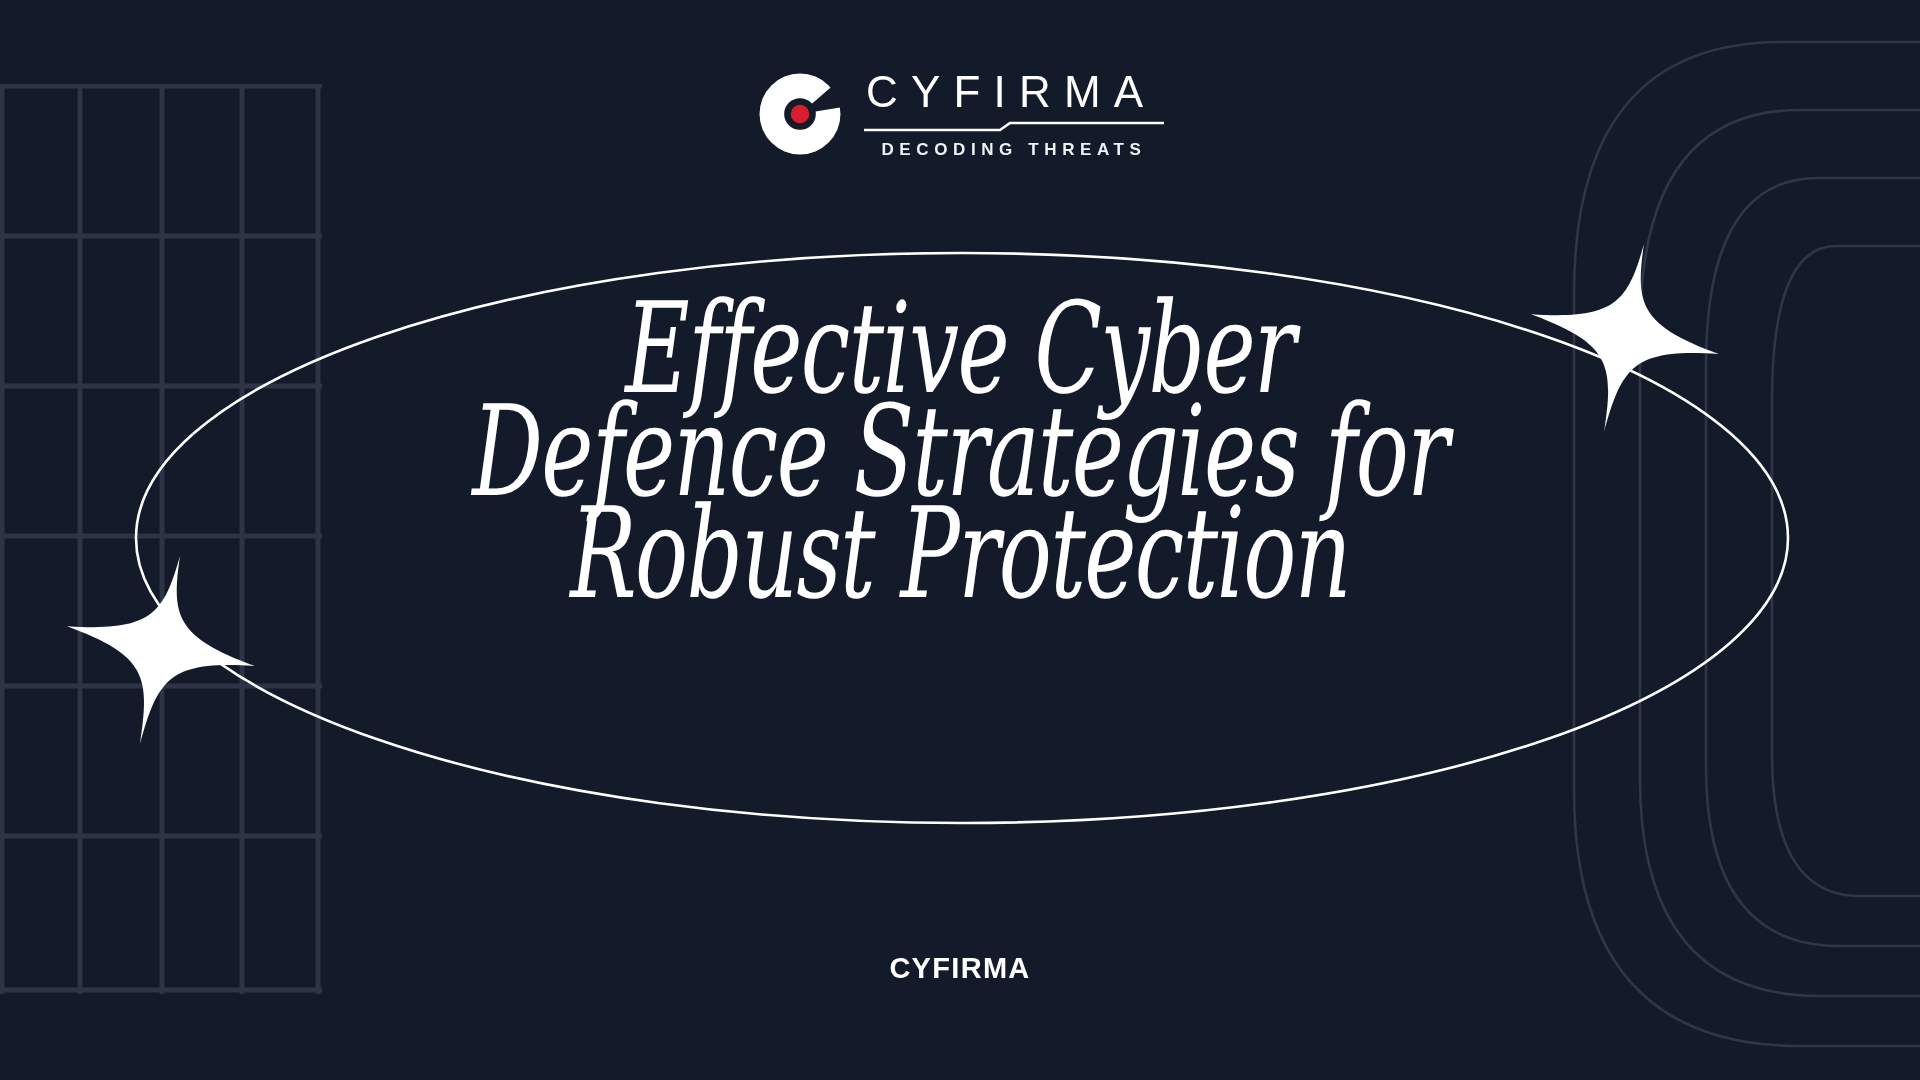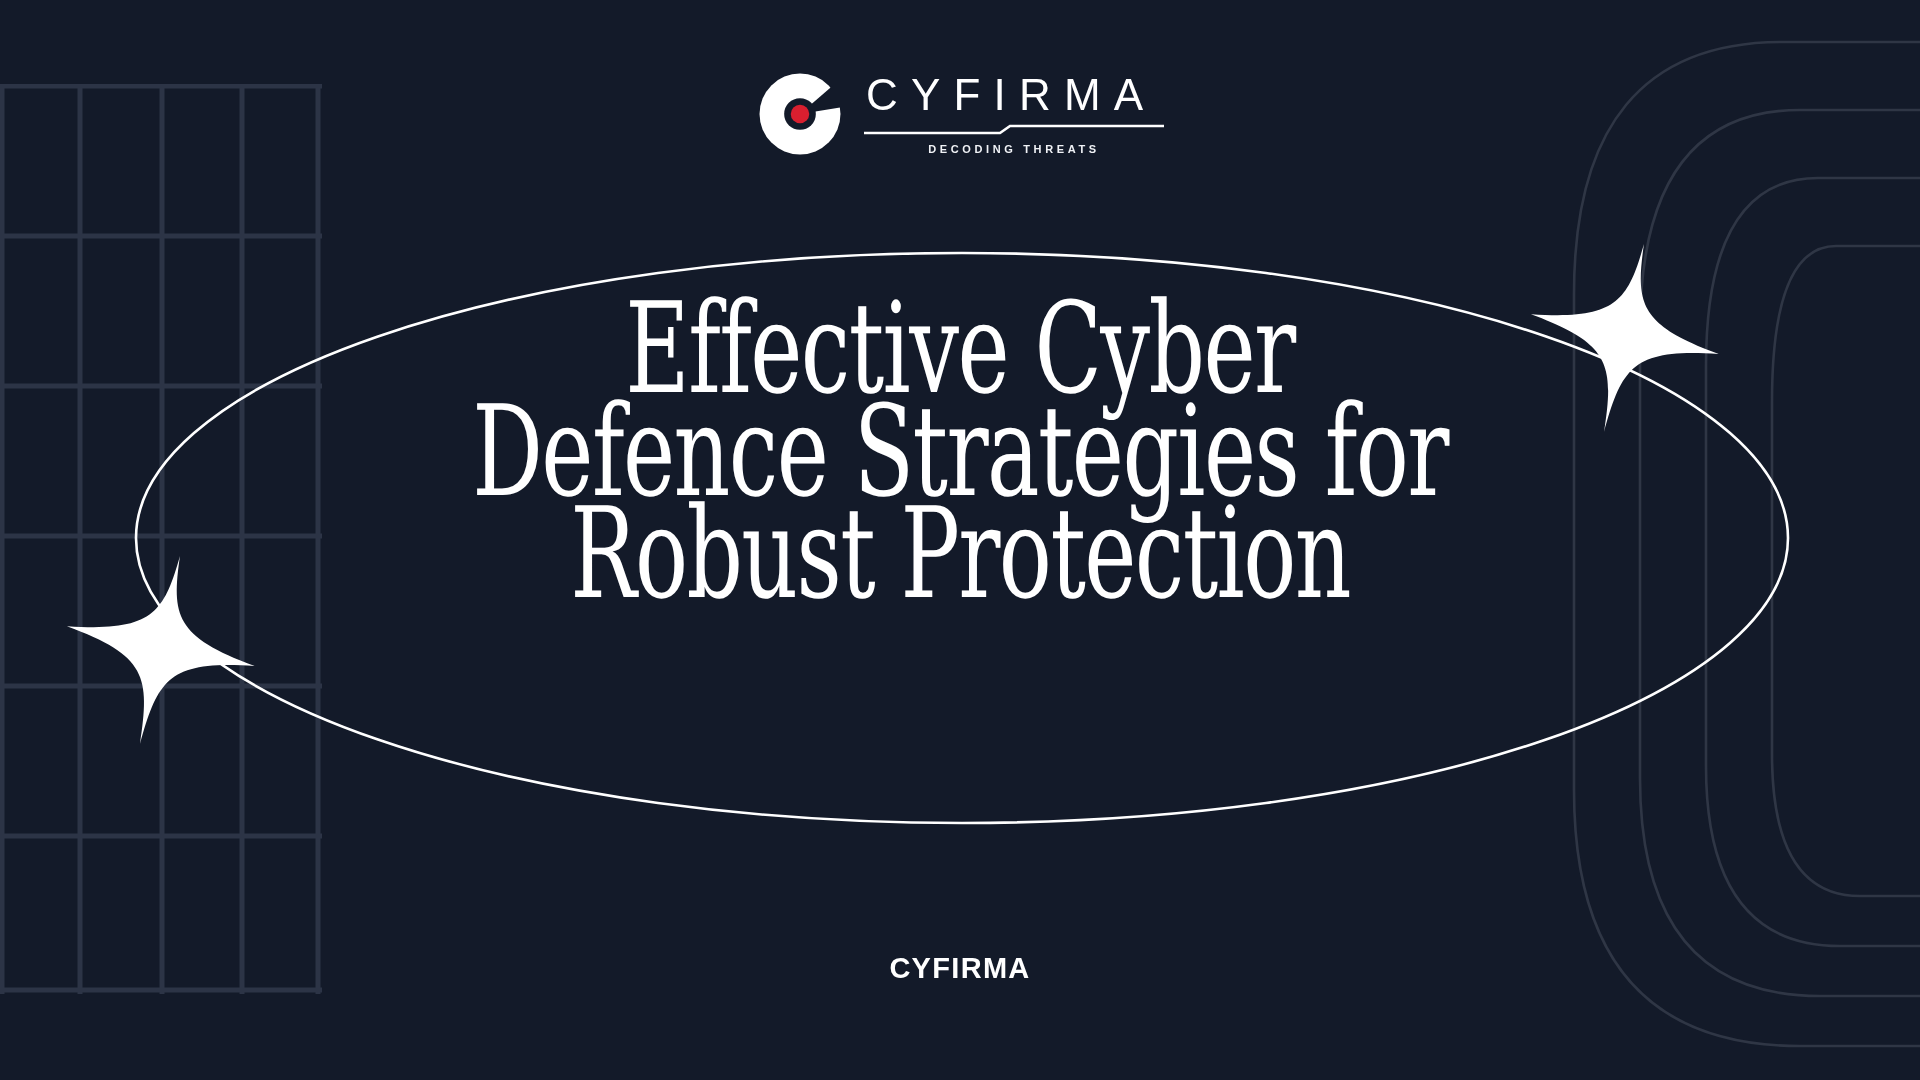--- a/index.html
+++ b/index.html
@@ -42,33 +42,34 @@
     font-weight:400;
     letter-spacing:.30em;
     line-height:1;
     padding-left:2px;
     white-space:nowrap;
     font-family:"Liberation Sans", sans-serif;
   }
   .logo-rule { width:100%; height:14px; margin:7px 0 6px; display:block; }
   .logo-tag {
     color:#f0f2f6;
-    font-size:11px;
+    font-size:17px;
     font-weight:700;
     letter-spacing:.33em;
     line-height:1;
     white-space:nowrap;
     text-align:center;
   }
 
   
   .hero {
     position:absolute;
     left:0; right:0; top:248px;
     height:580px;
+    font-style:italic;
   }
   .ellipse-svg {
     position:absolute;
     left:132px; top:0;
     width:1660px; height:580px;
   }
   .sparkle { position:absolute; }
   .sparkle-tr { right:196px; top:-10px; width:200px; height:200px; }
   .sparkle-bl { left:60px; top:302px; width:200px; height:200px; }
 

